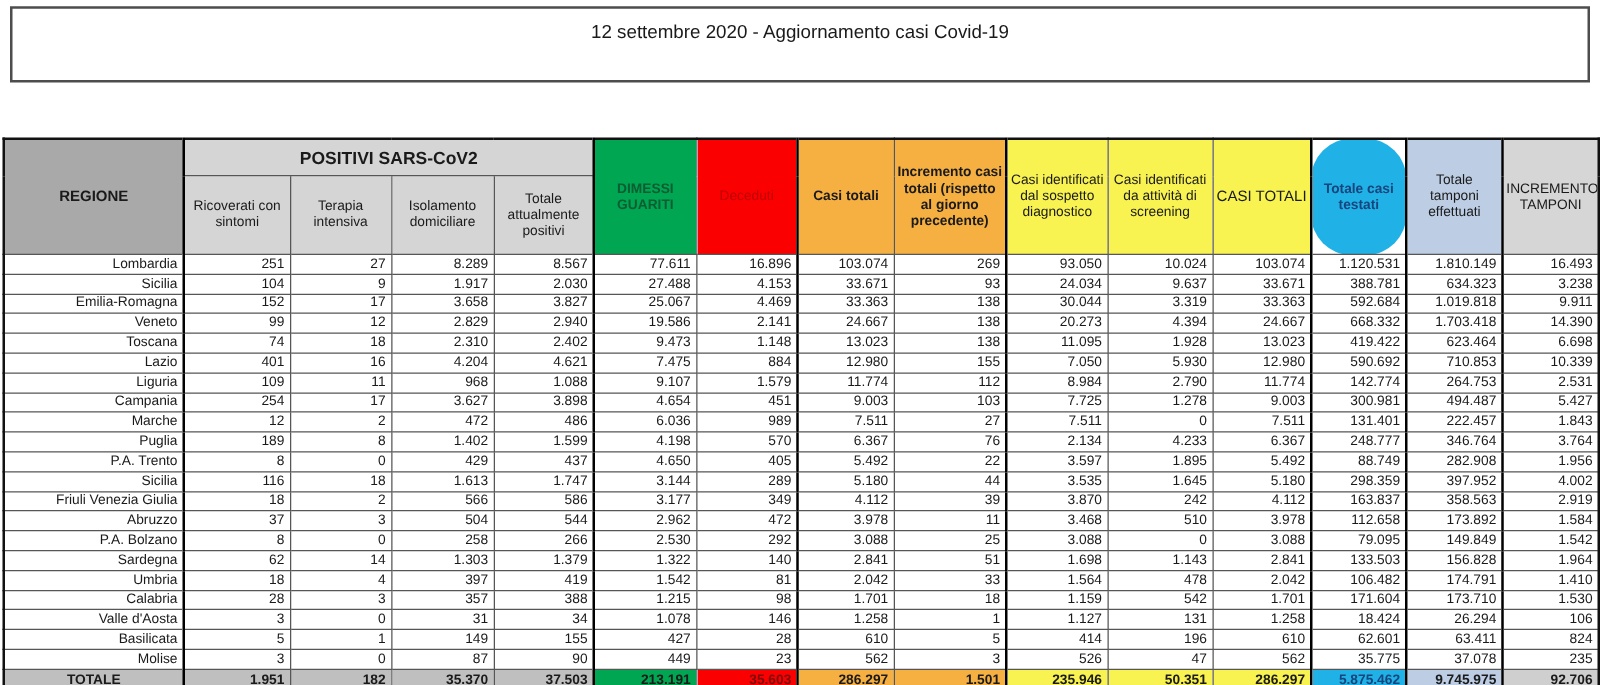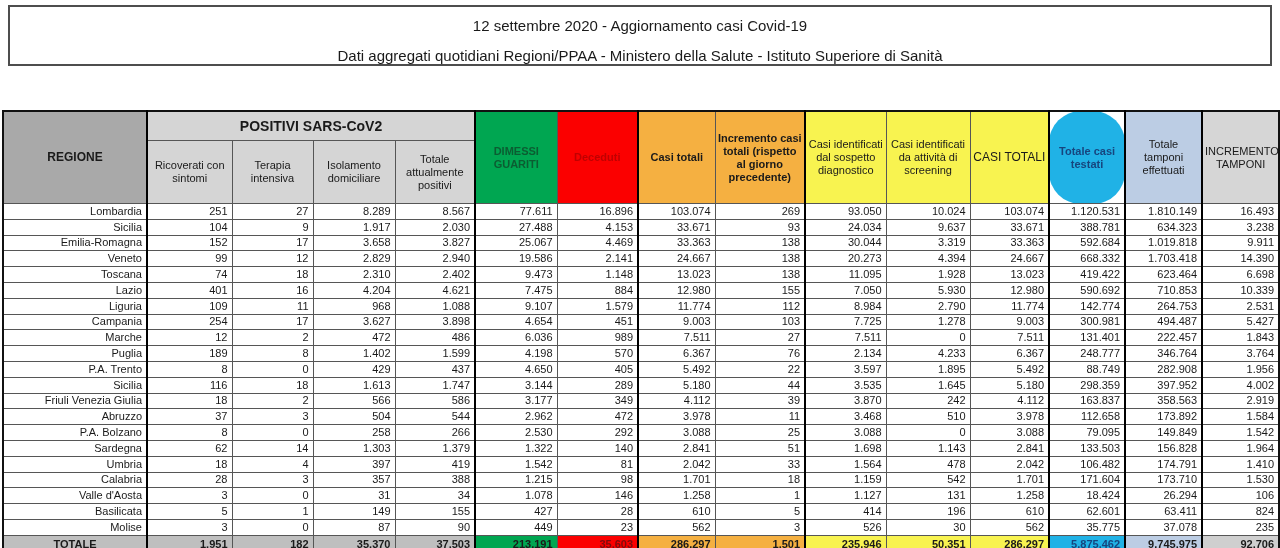--- a/index.html
+++ b/index.html
@@ -25,21 +25,21 @@
     font-size:11px;line-height:13px;
     padding:0 4px;overflow:hidden;white-space:nowrap;
   }
   th{white-space:normal;text-align:center;vertical-align:middle;font-weight:normal;padding:1px 2px;}
   .bL{border-left:2px solid #000 !important;}
   
   .h-regione{background:#a9a9a9;font-weight:bold;font-size:12px;}
   .h-group{background:#d5d5d5;font-weight:bold;font-size:14px;height:26px;}
   .h-sub{background:#d5d5d5;height:60px;}
   .h-green{background:#00a651;color:#0b5d32;font-weight:bold;}
-  .h-red{background:#fb0000;color:#c00000;font-weight:bold;}
+  .h-red{background:#fb0000;color:#c00000;font-weight:normal;}
   .h-orange{background:#f5b041;font-weight:bold;}
   .h-yellow{background:#f8f350;}
   .h-casi-totali{font-size:12px;}
   .h-cyan{background:#20b2e6;color:#17457e;font-weight:bold;border-radius:32px;}
   .h-lblue{background:#bccde4;}
   .h-lgray{background:#d6d6d6;}
   
   tbody td{height:14.8px;background:#fff;}
   .c-region{text-align:right;}
   .c-num{text-align:right;}
@@ -53,21 +53,20 @@
   .t9,.t10,.t11{background:#f8f350 !important;}
   .t12{background:#20b2e6 !important;color:#17457e;}
   .t13{background:#bccde4 !important;}
   .t14{background:#cfcfcf !important;}
 </style>
 </head>
 <body>
 
 <div class="banner">
   <div class="line1">12 settembre 2020 - Aggiornamento casi Covid-19</div>
-  <div class="line2">Dati aggregati quotidiani Regioni/PPAA - Ministero della Salute - Istituto Superiore di Sanità</div>
 </div>
 
 <table class="covid">
   <colgroup>
     <col style="width:144px">
       <col style="width:85px">
       <col style="width:81px">
       <col style="width:82px">
       <col style="width:80px">
     <col style="width:82px">
@@ -448,21 +447,21 @@
         <td class="c-region">Molise</td>
         <td class="c-num bL">3</td>
         <td class="c-num">0</td>
         <td class="c-num">87</td>
         <td class="c-num">90</td>
         <td class="c-num bL">449</td>
         <td class="c-num">23</td>
         <td class="c-num bL">562</td>
         <td class="c-num">3</td>
         <td class="c-num bL">526</td>
-        <td class="c-num">30</td>
+        <td class="c-num">47</td>
         <td class="c-num">562</td>
         <td class="c-num bL">35.775</td>
         <td class="c-num bL">37.078</td>
         <td class="c-num bL">235</td>
       </tr>
       <tr class="totale">
         <td class="c-region t0">TOTALE</td>
         <td class="c-num bL t1">1.951</td>
         <td class="c-num t2">182</td>
         <td class="c-num t3">35.370</td>

